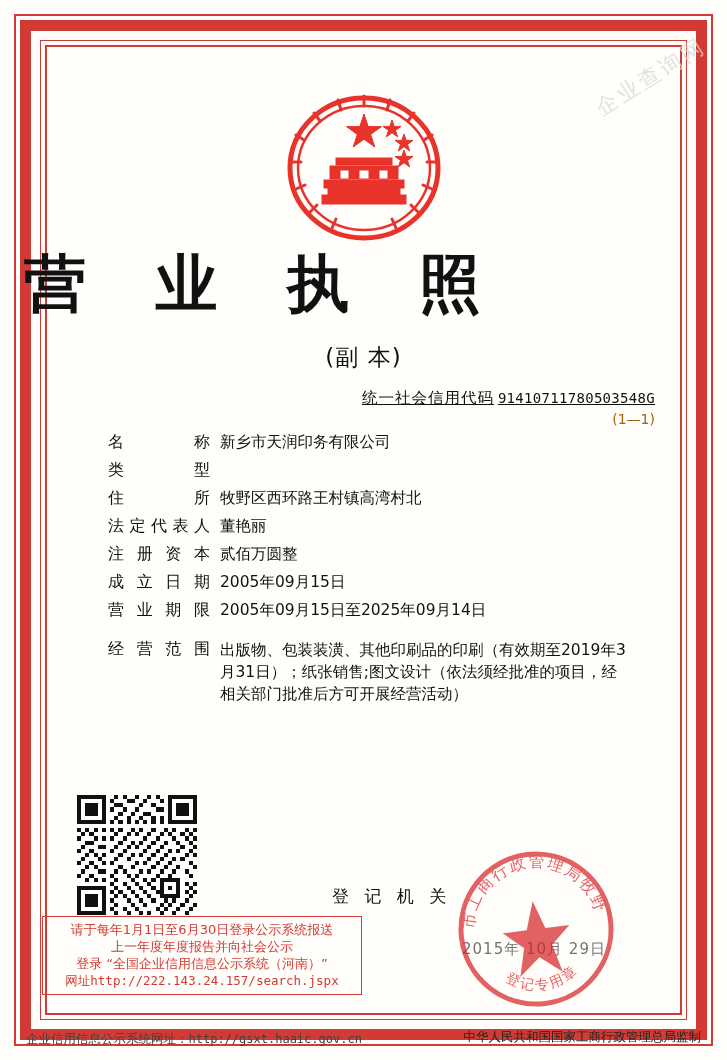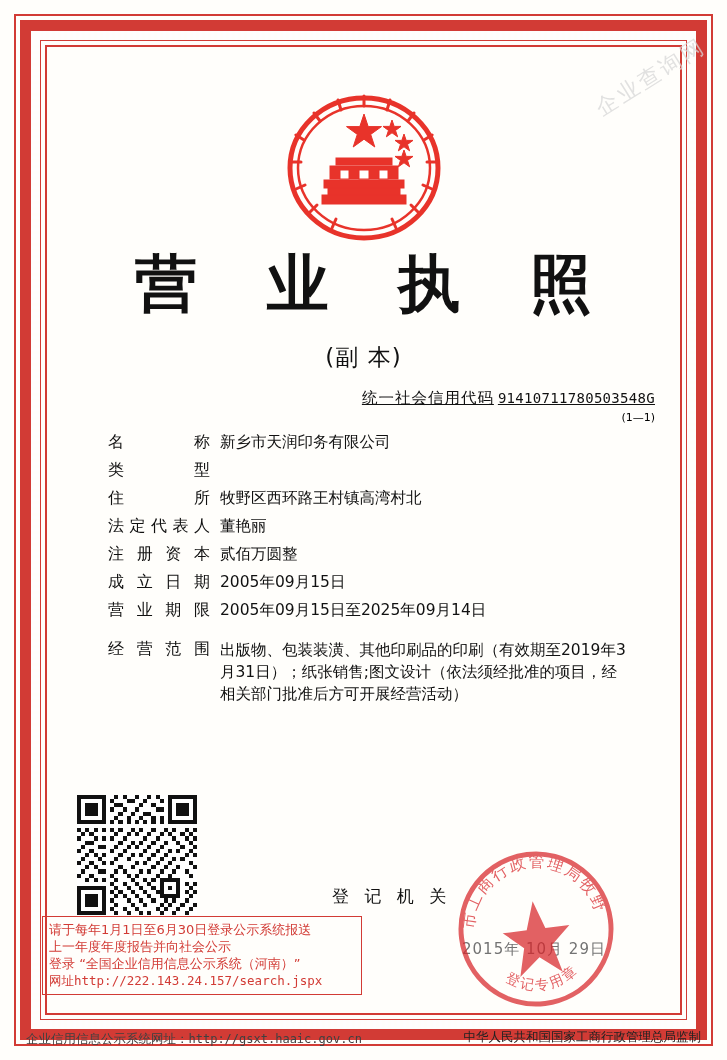--- a/index.html
+++ b/index.html
@@ -90,21 +90,21 @@
     transform: translateX(-50%);
     width: 172px;
     height: 158px;
   }
 
   
   .title {
     position: absolute;
     left: 0; right: 0;
     top: 248px;
-    text-align: center;
+    text-align: left;
     font-size: 62px;
     line-height: 72px;
     letter-spacing: 24px;
     text-indent: 24px;
     font-weight: bold;
     color: #111;
     font-family: "DejaVu Sans", "Liberation Sans", sans-serif;
   }
   .subtitle {
     position: absolute;
@@ -130,22 +130,22 @@
   .code-line .label { letter-spacing: 1px; }
   .code-line .value {
     font-family: "DejaVu Sans Mono", monospace;
     font-size: 14px;
     margin-left: 4px;
   }
   .page-no {
     position: absolute;
     right: 72px;
     top: 411px;
-    font-size: 11px;
-    color: #000000;
+    font-size: 14px;
+    color: #a16207;
     font-family: "DejaVu Sans", sans-serif;
   }
 
   
   .fields {
     position: absolute;
     left: 108px;
     top: 432px;
     width: 520px;
   }
@@ -197,21 +197,21 @@
     width: 320px;
     box-sizing: border-box;
     border: 1.5px solid #d23b35;
     padding: 4px 6px 5px 6px;
     color: #d23b35;
     font-size: 13px;
     line-height: 17px;
     font-family: "DejaVu Sans", sans-serif;
     letter-spacing: 0;
   }
-  .notice div { white-space: nowrap; }
+  .notice div { white-space: nowrap; text-align: center; }
   .notice .url { font-family: "DejaVu Sans Mono", monospace; font-size: 12.5px; }
 
   
   .authority {
     position: absolute;
     left: 332px;
     top: 885px;
     font-size: 17px;
     letter-spacing: 5px;
     color: #111;

